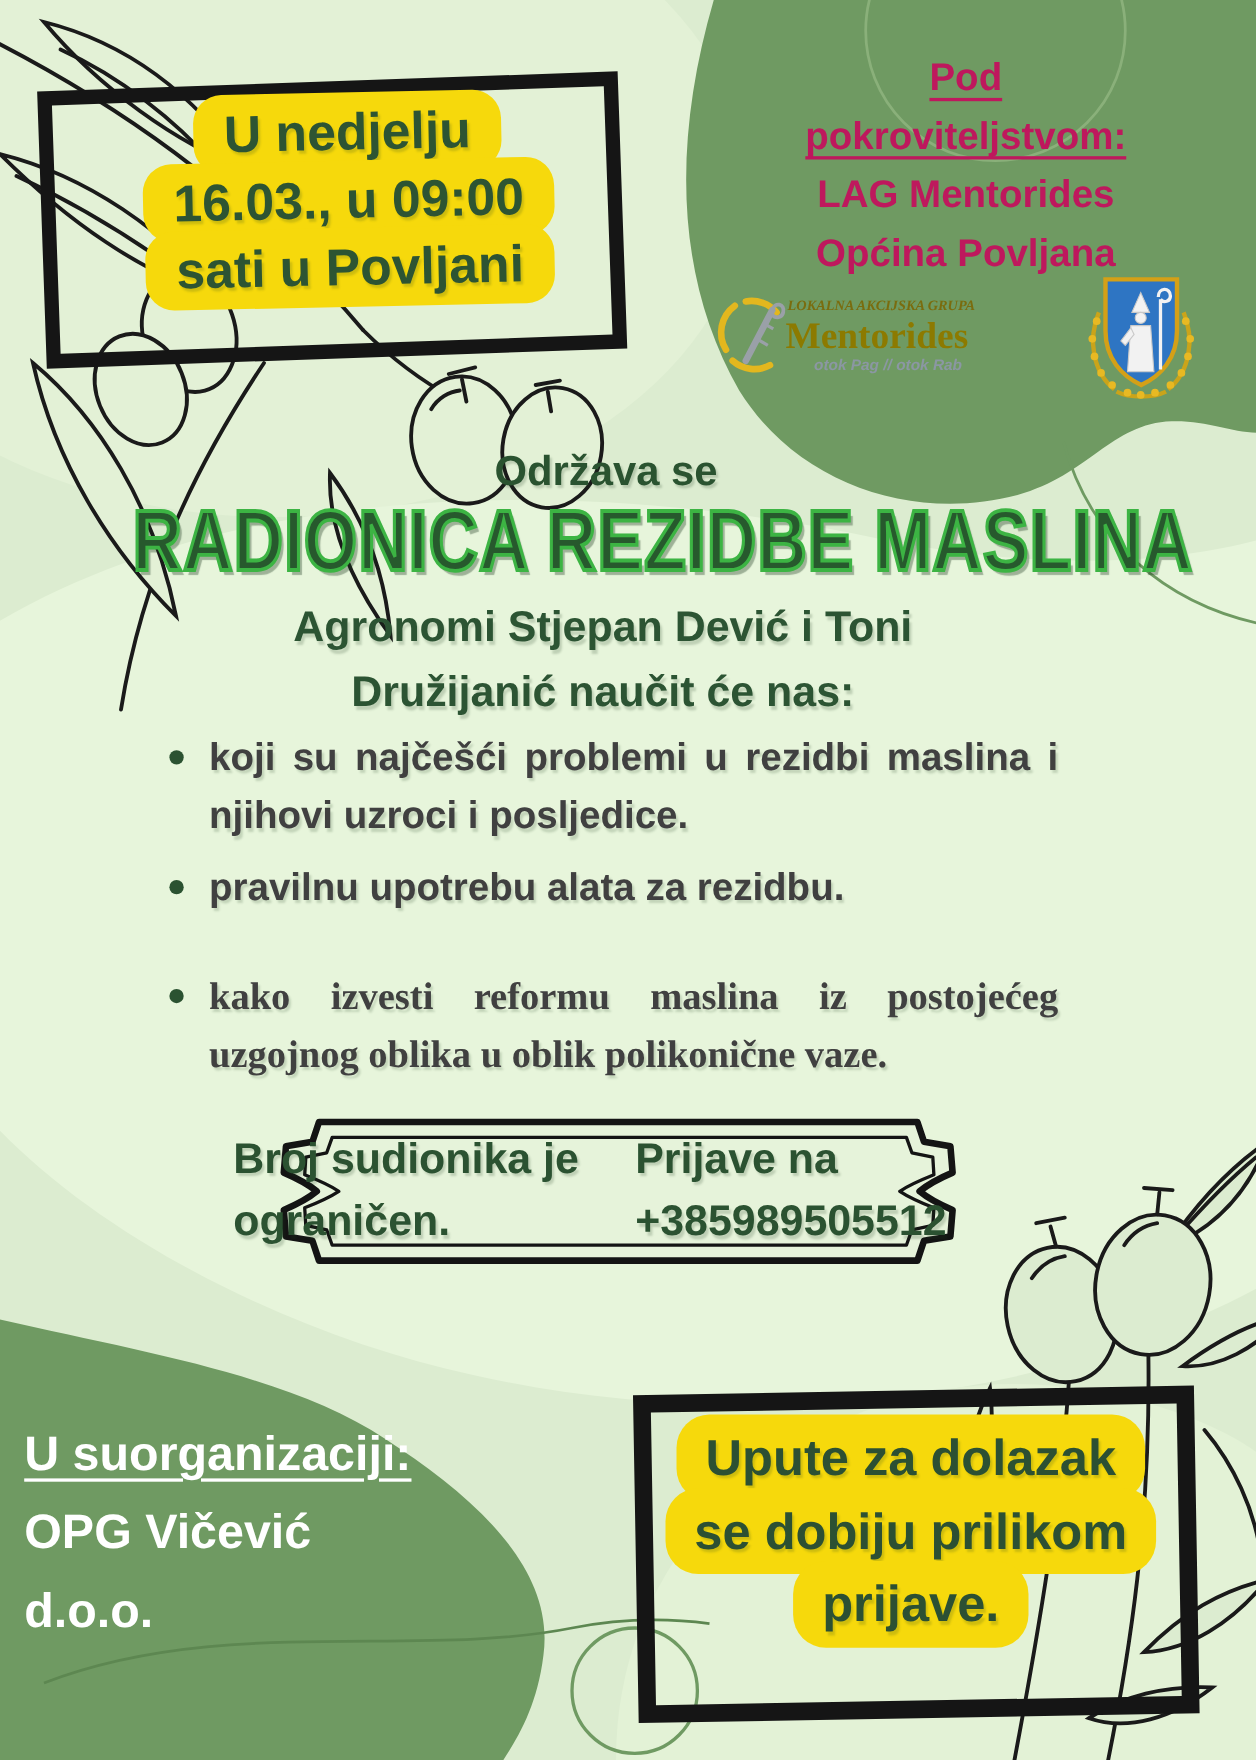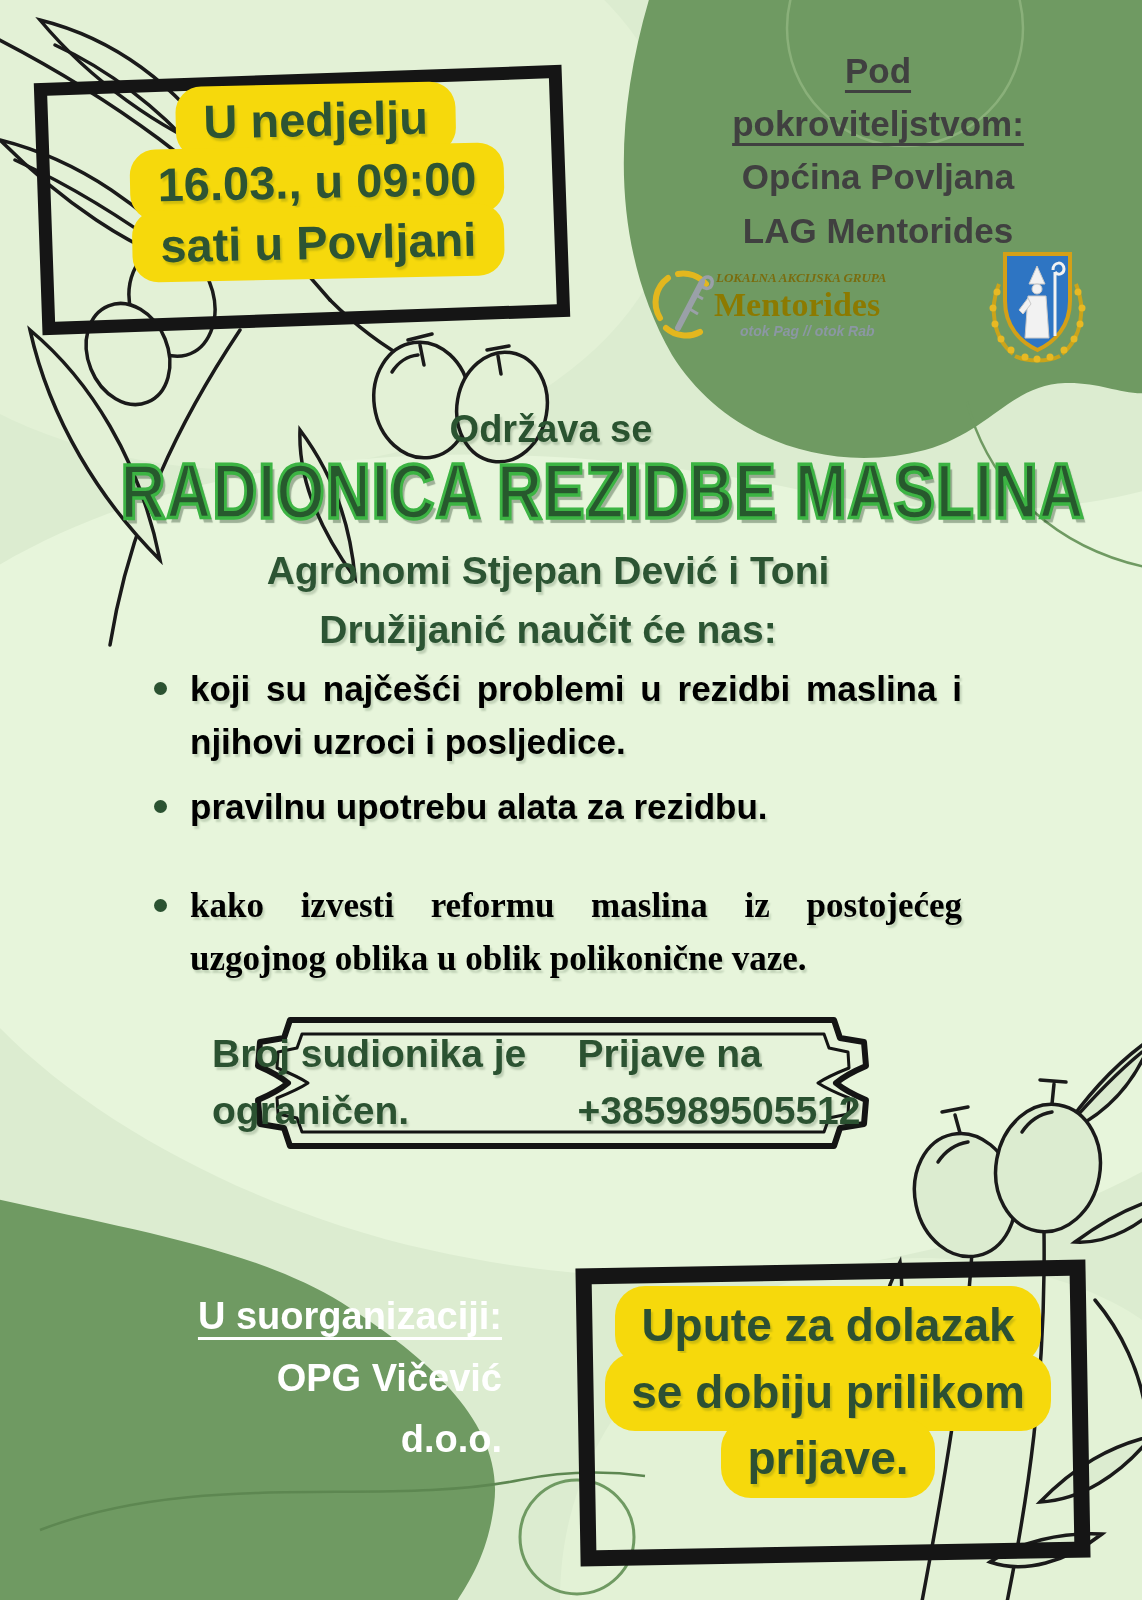--- a/index.html
+++ b/index.html
@@ -39,21 +39,21 @@
     border-radius:26px;
     margin-top:-10px;
     white-space:nowrap;
     text-shadow:2px 3px 2px rgba(30,60,30,.18);
   }
   .hl:first-child{margin-top:0;}
 
   
   .sponsor{
     left:628px;top:44px;width:500px;
-    text-align:center;color:#404040;
+    text-align:center;color:#be185d;
     font-size:35px;line-height:1.52;
     z-index:3;
   }
   .sponsor .u{text-decoration:underline;text-decoration-thickness:3px;text-underline-offset:7px;}
   .lag-logo{left:648px;top:256px;z-index:3;}
   .coat{left:985px;top:246px;z-index:3;}
 
   
   .intro{
     left:0;right:40px;top:408px;text-align:center;
@@ -77,21 +77,21 @@
   .subtitle{
     left:0;right:46px;top:542px;text-align:center;
     font-size:39px;line-height:1.5;color:#2c5433;
     text-shadow:2px 3px 2px rgba(30,60,30,.2);
     z-index:3;
   }
 
   
   .topics{
     left:150px;top:662px;width:812px;
-    color:#000000;font-size:35px;line-height:1.52;
+    color:#404040;font-size:35px;line-height:1.52;
     z-index:3;list-style:none;margin:0;padding:0;
     text-shadow:2px 3px 2px rgba(30,60,30,.18);
   }
   .topics li{
     position:relative;padding-left:40px;
     text-align:justify;text-align-last:left;
   }
   .topics li::before{
     content:"";position:absolute;left:4px;top:20px;
     width:13px;height:13px;border-radius:50%;background:#2b5231;
@@ -103,22 +103,22 @@
   .plaque{left:212px;top:1008px;width:700px;height:150px;z-index:2;}
   .plaque-text{
     position:absolute;left:0;top:0;width:100%;height:100%;
     display:flex;flex-direction:row;justify-content:center;align-items:center;
     font-size:39px;line-height:1.45;color:#2b5231;
     text-shadow:2px 3px 2px rgba(30,60,30,.2);
   }
 
   
   .coorg{
-    left:22px;top:1286px;width:480px;text-align:right;
-    color:#ffffff;font-size:38px;line-height:1.62;
+    left:22px;top:1286px;width:480px;text-align:left;
+    color:#ffffff;font-size:44px;line-height:1.62;
     z-index:3;
   }
   .coorg .u{text-decoration:underline;text-decoration-thickness:3px;text-underline-offset:8px;}
 
   
   .arrival-frame{
     left:578px;top:1264px;width:478px;height:266px;
     border:16px solid #151515;
     transform:rotate(-1deg);
     z-index:2;
@@ -198,22 +198,22 @@
   <div class="abs date-frame"></div>
   <div class="abs date-badge">
     <span class="hl">U nedjelju</span>
     <span class="hl">16.03., u 09:00</span>
     <span class="hl">sati u Povljani</span>
   </div>
 
   <div class="abs sponsor">
     <div class="u">Pod</div>
     <div class="u">pokroviteljstvom:</div>
+    <div>LAG Mentorides</div>
     <div>Općina Povljana</div>
-    <div>LAG Mentorides</div>
   </div>
 
   <svg class="abs lag-logo" width="250" height="100" viewBox="0 0 250 100">
     <path d="M 20 22 A 30 30 0 0 0 12 62" fill="none" stroke="#e3b71e" stroke-width="6" stroke-linecap="round"></path>
     <path d="M 18 72 A 30 30 0 0 0 52 76" fill="none" stroke="#e3b71e" stroke-width="6" stroke-linecap="round"></path>
     <path d="M 30 18 A 30 30 0 0 1 58 28" fill="none" stroke="#e3b71e" stroke-width="6" stroke-linecap="round"></path>
     <path d="M 30 72 L 54 26" stroke="#9aa0a8" stroke-width="6" stroke-linecap="round" fill="none"></path>
     <path d="M 54 26 c 2 -8 12 -6 10 2 c -1 5 -7 6 -10 2" stroke="#9aa0a8" stroke-width="3.5" fill="none"></path>
     <path d="M 40 52 l 10 6 M 46 38 l 9 5" stroke="#9aa0a8" stroke-width="3" fill="none"></path>
     <text x="68" y="26" font-family="Liberation Serif, serif" font-style="italic" font-weight="bold" font-size="13" fill="#7a6c0e">LOKALNA AKCIJSKA GRUPA</text>

